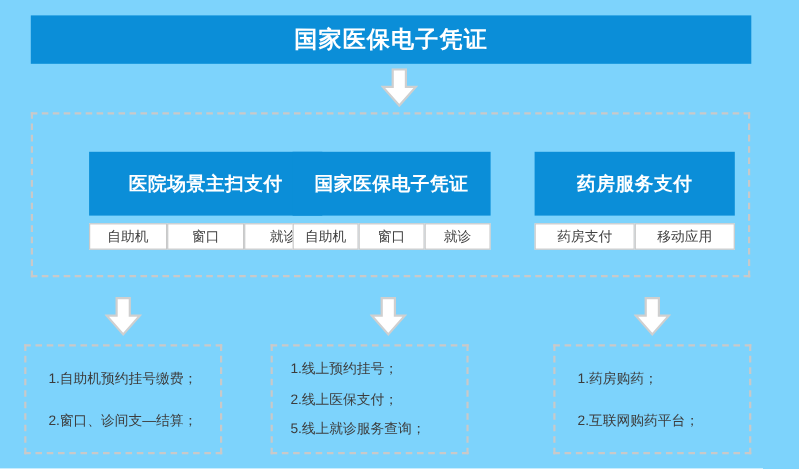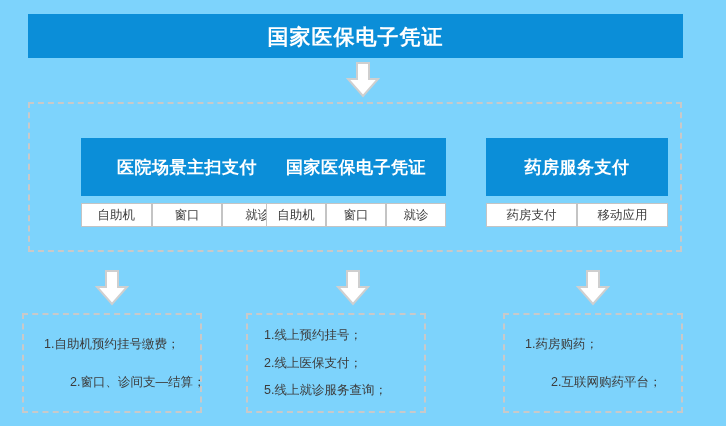--- a/index.html
+++ b/index.html
@@ -120,21 +120,21 @@
   .bb-2 { left: 246px; width: 180px; }
   .bb-3 { left: 503px; width: 180px; }
   .bb-2 { padding-left: 16px; }
 
   .bb-line {
     font-size: 12.5px;
     color: #3c3c3c;
     line-height: 1;
     white-space: nowrap;
   }
-  .spaced .bb-line + .bb-line { margin-top: 26px; margin-left: 26px; }
+  .spaced .bb-line + .bb-line { margin-top: 26px; }
   .tight  .bb-line + .bb-line { margin-top: 15px; }
 </style>
 </head>
 <body>
 
 <div id="canvas">
 
   <div class="header-bar">
     <span class="header-title">国家医保电子凭证</span>
   </div>

